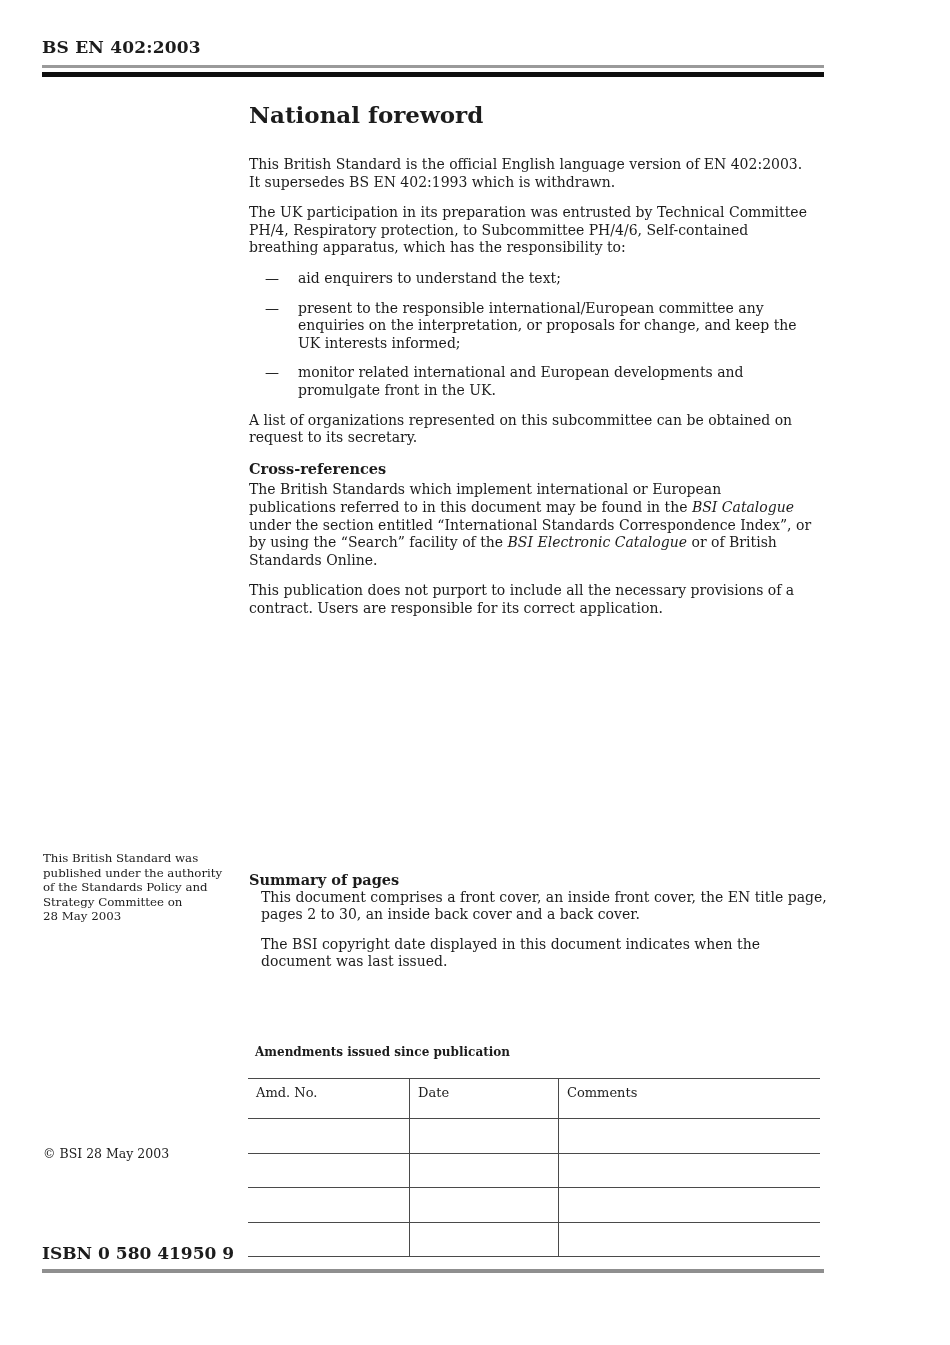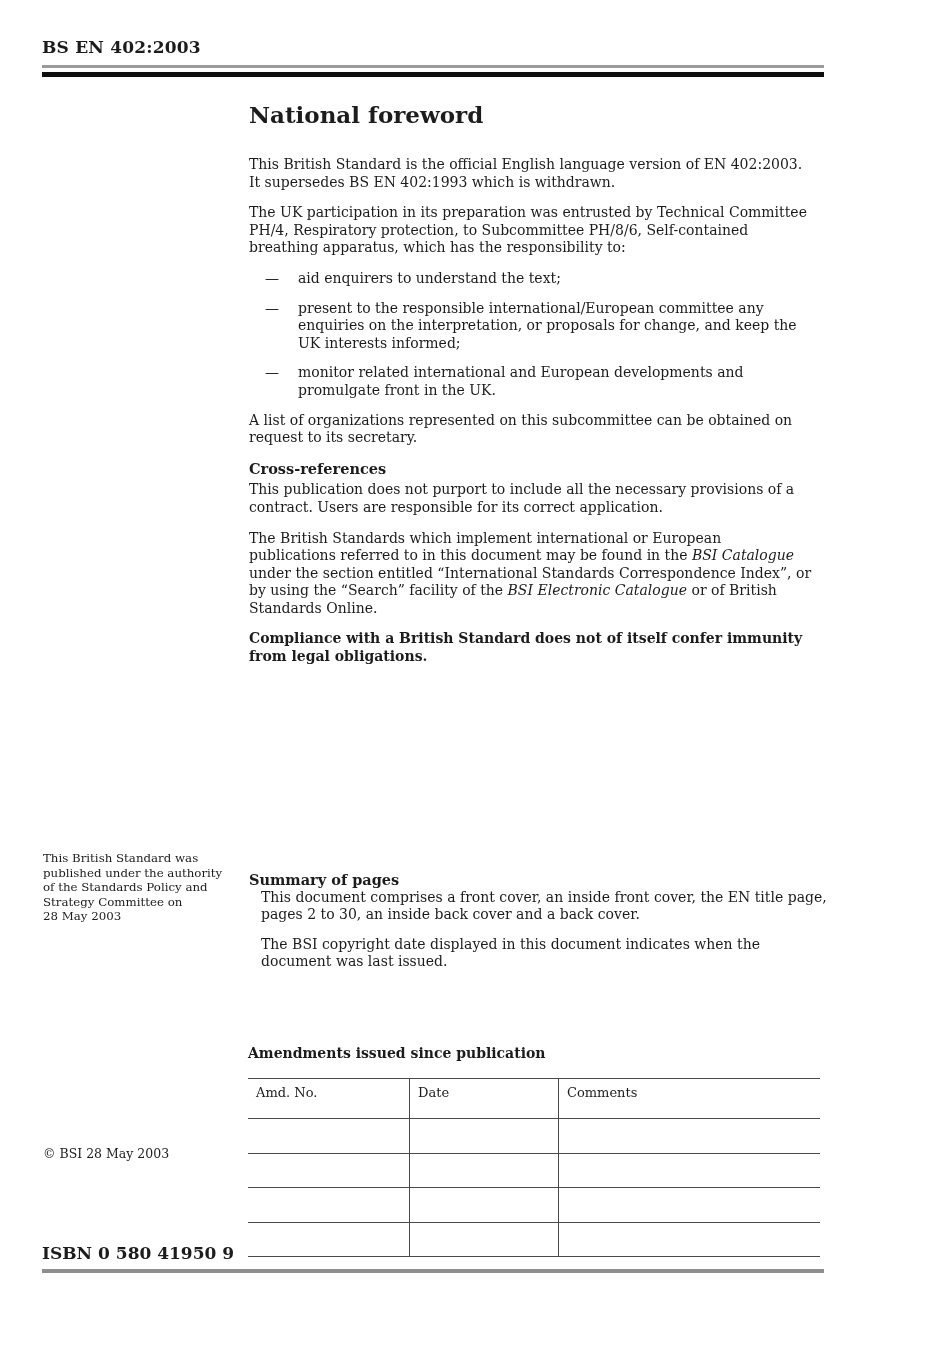--- a/index.html
+++ b/index.html
@@ -119,23 +119,23 @@
     width: 600px;
     font-size: 14px;
     line-height: 17.6px;
   }
   .summary .sub-heading { margin: 0; font-size: 14.5px; }
   .summary p { margin: 0 0 12px 12px; white-space: pre-line; }
 
   
   .amend-heading {
     position: absolute;
-    left: 248px;
+    left: 255px;
     top: 1045px;
-    font-size: 14px;
+    font-size: 12px;
     font-weight: bold;
   }
   .amend-table {
     position: absolute;
     left: 248px;
     top: 1078px;
     width: 572px;
     border-collapse: collapse;
     border-top: 1.5px solid #4a4a4a;
     table-layout: fixed;
@@ -169,21 +169,21 @@
   <div class="doc-ref">BS EN 402:2003</div>
   <div class="rule-top-thin"></div>
   <div class="rule-top-thick"></div>
 
   <div class="content">
     <div class="page-title">National foreword</div>
 
     <p>This British Standard is the official English language version of EN 402:2003.
 It supersedes BS EN 402:1993 which is withdrawn.</p>
     <p>The UK participation in its preparation was entrusted by Technical Committee
-PH/4, Respiratory protection, to Subcommittee PH/8/6, Self-contained
+PH/4, Respiratory protection, to Subcommittee PH/4/6, Self-contained
 breathing apparatus, which has the responsibility to:</p>
 
     <div class="bullet-list">
       <div class="bullet">
         <span class="dash">—</span>
         <span class="bullet-text">aid enquirers to understand the text;</span>
       </div>
       <div class="bullet">
         <span class="dash">—</span>
         <span class="bullet-text">present to the responsible international/European committee any
@@ -194,30 +194,28 @@
         <span class="dash">—</span>
         <span class="bullet-text">monitor related international and European developments and
 promulgate front in the UK.</span>
       </div>
     </div>
 
     <p>A list of organizations represented on this subcommittee can be obtained on
 request to its secretary.</p>
 
     <div class="sub-heading">Cross-references</div>
-    <p>This publication does not purport to include all the necessary provisions of a
-contract. Users are responsible for its correct application.</p>
-
     <p><span>The British Standards which implement international or European
 publications referred to in this document may be found in the </span><span class="italic">BSI Catalogue</span><span>
 under the section entitled “International Standards Correspondence Index”, or
 by using the “Search” facility of the </span><span class="italic">BSI Electronic Catalogue</span><span> or of British
 Standards Online.</span></p>
-    <p class="bold-para">Compliance with a British Standard does not of itself confer immunity
-from legal obligations.</p>
+
+    <p>This publication does not purport to include all the necessary provisions of a
+contract. Users are responsible for its correct application.</p>
   </div>
 
   <div class="pub-note">This British Standard was
 published under the authority
 of the Standards Policy and
 Strategy Committee on
 28 May 2003</div>
 
   <div class="summary">
     <div class="sub-heading">Summary of pages</div>

